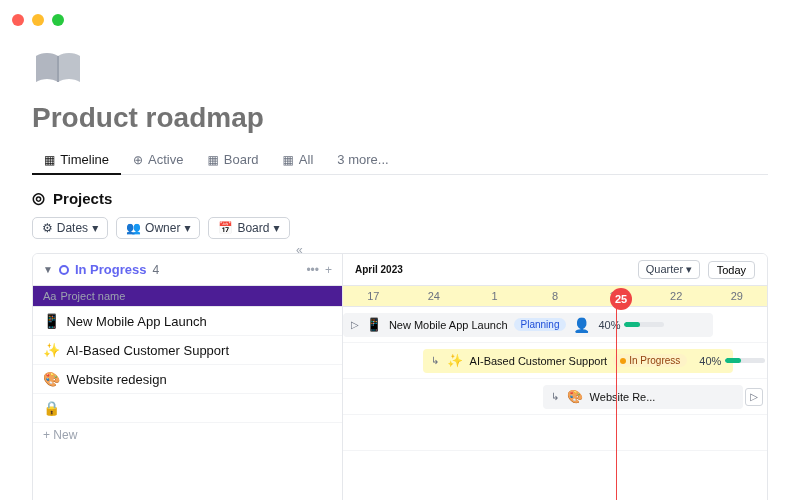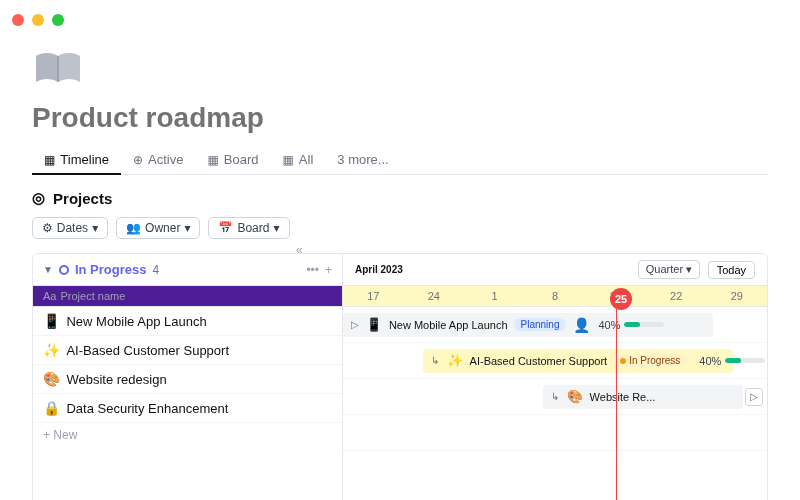--- a/index.html
+++ b/index.html
@@ -467,21 +467,20 @@
       <div class="project-row">
         <span class="project-icon">✨</span>
         <span>AI-Based Customer Support</span>
       </div>
       <div class="project-row">
         <span class="project-icon">🎨</span>
         <span>Website redesign</span>
       </div>
       <div class="project-row">
         <span class="project-icon">🔒</span>
-        <span>Data Security Enhancement</span>
       </div>
 
       <div class="add-row">
         <span>+ New</span>
       </div>
 
     </div>
 
     <div class="right-panel">
 

